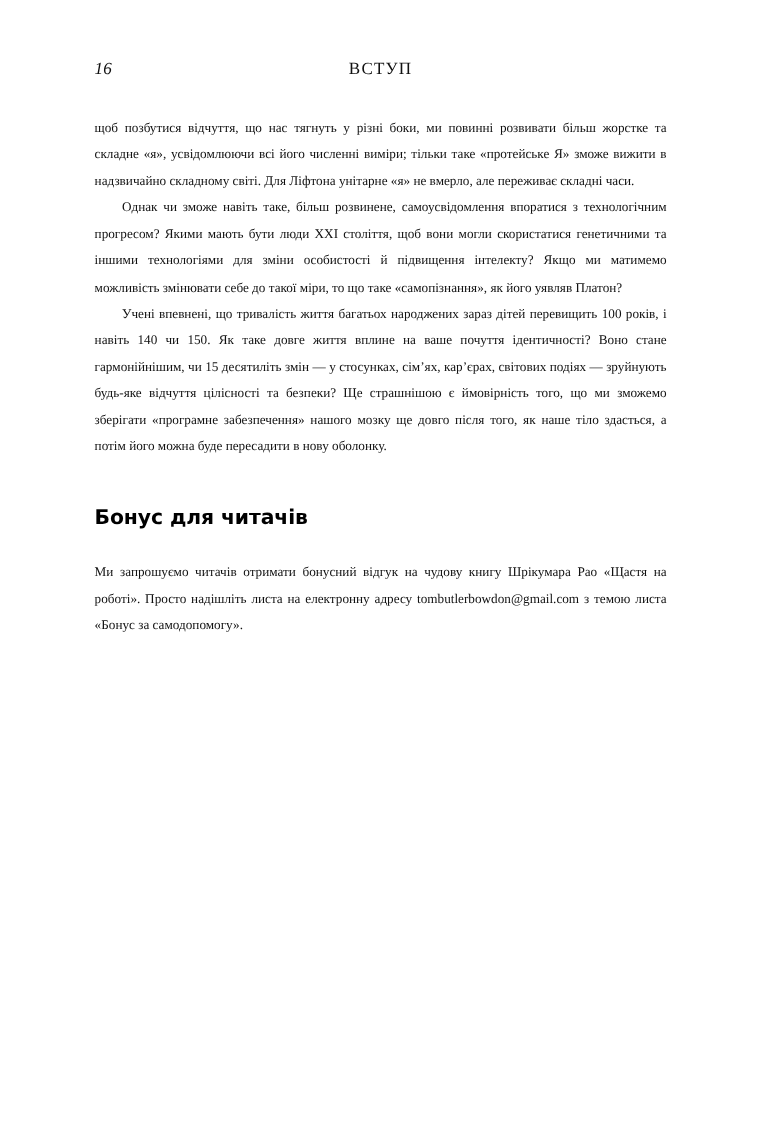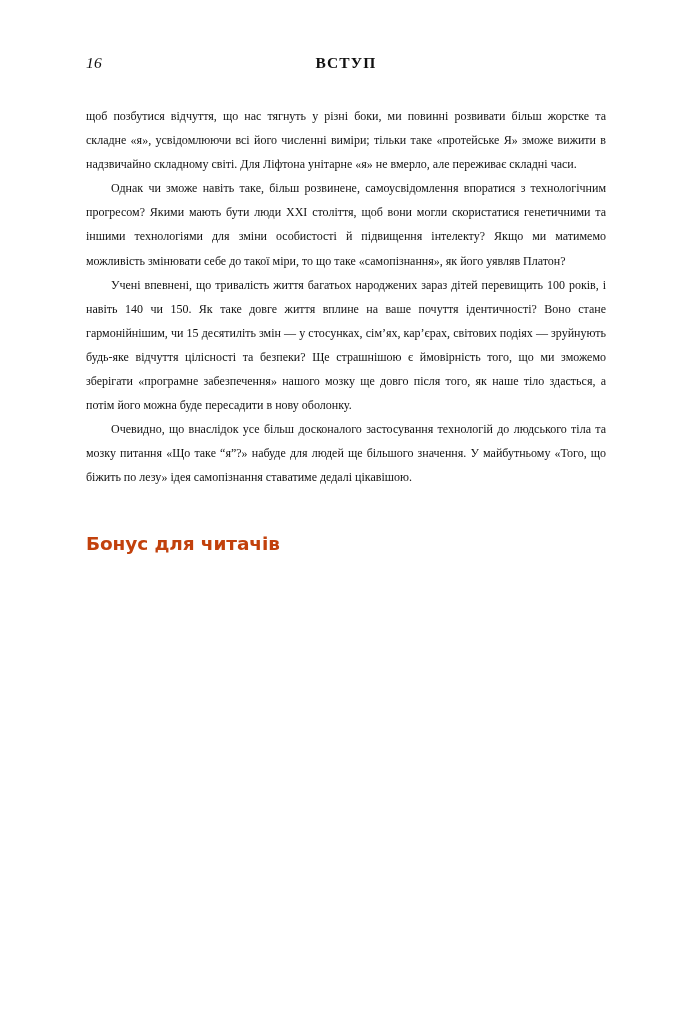--- a/index.html
+++ b/index.html
@@ -44,21 +44,20 @@
   }
   .head-title {
     position: absolute;
     left: 0;
     top: 0;
     width: 520px;
     text-align: center;
     font-size: 15.5px;
     line-height: 22px;
     letter-spacing: 1.1px;
-    font-weight: bold;
   }
 
   
   .column {
     position: absolute;
     left: 86px;
     top: 104px;
     width: 520px;
   }
 
@@ -78,21 +77,21 @@
 
   
   h2.section-heading {
     margin: 0;
     padding: 0;
     font-family: "DejaVu Sans", "Liberation Sans", sans-serif;
     font-weight: 600;
     font-size: 18.5px;
     line-height: 24px;
     letter-spacing: -0.1px;
-    color: #c2410c;
+    color: #000000;
   }
   .spacer-before-heading { height: 42px; }
   .spacer-after-heading  { height: 25px; }
 </style>
 </head>
 <body>
 
 <div class="page">
 
   <div class="running-head">
@@ -101,24 +100,24 @@
   </div>
 
   <div class="column">
 
     <p class="body-par no-indent">щоб позбутися відчуття, що нас тягнуть у різні боки, ми повинні розвивати більш жорстке та складне «я», усвідомлюючи всі його численні виміри; тільки таке «протейське Я» зможе вижити в надзвичайно складному світі. Для Ліфтона унітарне «я» не вмерло, але переживає складні часи.</p>
 
     <p class="body-par">Однак чи зможе навіть таке, більш розвинене, самоусвідомлення впоратися з технологічним прогресом? Якими мають бути люди XXI століття, щоб вони могли скористатися генетичними та іншими технологіями для зміни особистості й підвищення інтелекту? Якщо ми матимемо можливість змінювати себе до такої міри, то що таке «самопізнання», як його уявляв Платон?</p>
 
     <p class="body-par">Учені впевнені, що тривалість життя багатьох народжених зараз дітей перевищить 100 років, і навіть 140 чи 150. Як таке довге життя вплине на ваше почуття ідентичності? Воно стане гармонійнішим, чи 15 десятиліть змін — у стосунках, сім’ях, кар’єрах, світових подіях — зруйнують будь-яке відчуття цілісності та безпеки? Ще страшнішою є ймовірність того, що ми зможемо зберігати «програмне забезпечення» нашого мозку ще довго після того, як наше тіло здасться, а потім його можна буде пересадити в нову оболонку.</p>
 
-    <p class="body-par">Очевидно, що внаслідок усе більш досконалого застосування технологій до людського тіла та мозку питання «Що таке “я”?» набуде для людей ще більшого значення. У майбутньому «Того, що біжить по лезу» ідея самопізнання ставатиме дедалі цікавішою.</p>
 
 
     <div class="spacer-before-heading"></div>
 
     <h2 class="section-heading">Бонус для читачів</h2>
 
     <div class="spacer-after-heading"></div>
 
+    <p class="body-par no-indent">Ми запрошуємо читачів отримати бонусний відгук на чудову книгу Шрікумара Рао «Щастя на роботі». Просто надішліть листа на електронну адресу tombutlerbowdon@gmail.com з темою листа «Бонус за самодопомогу».</p>
 
   </div>
 </div>
 
 </body></html>

